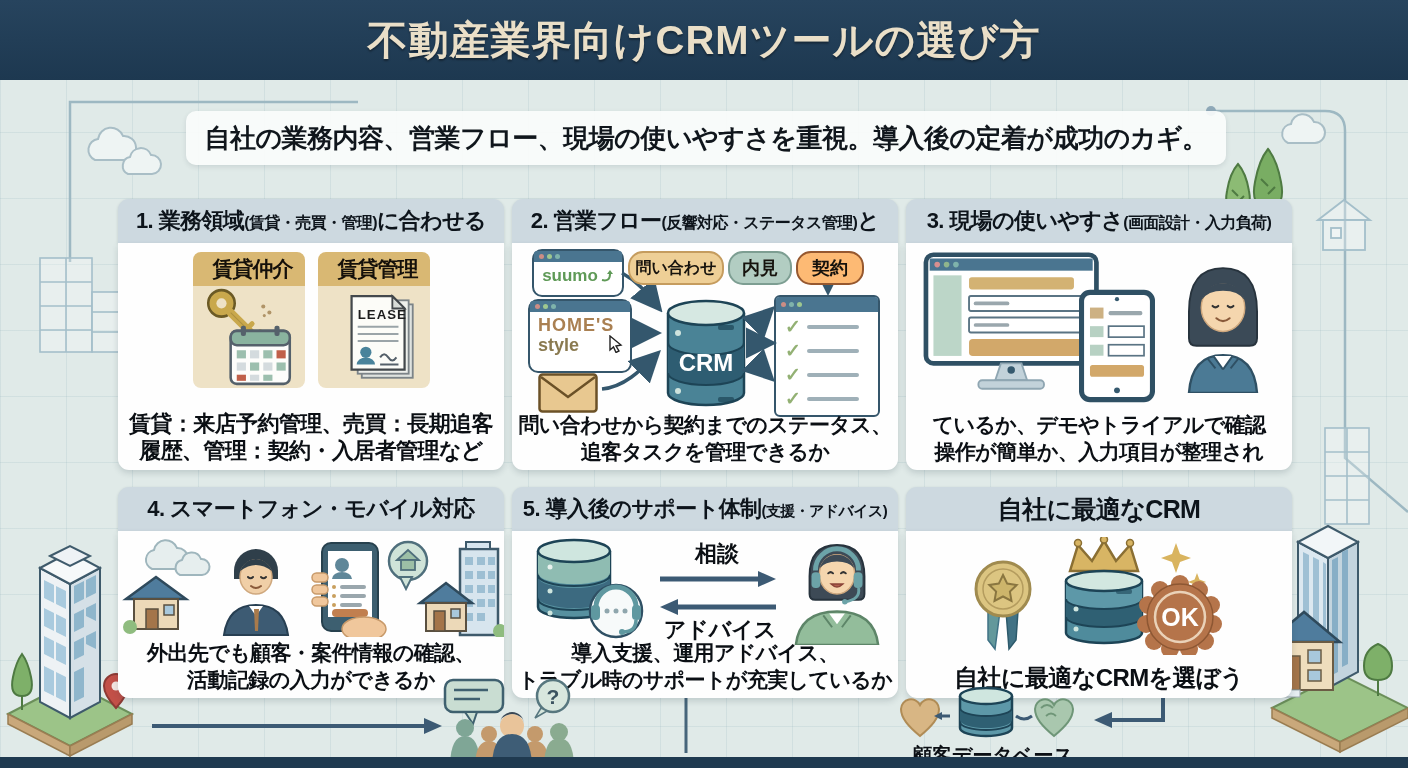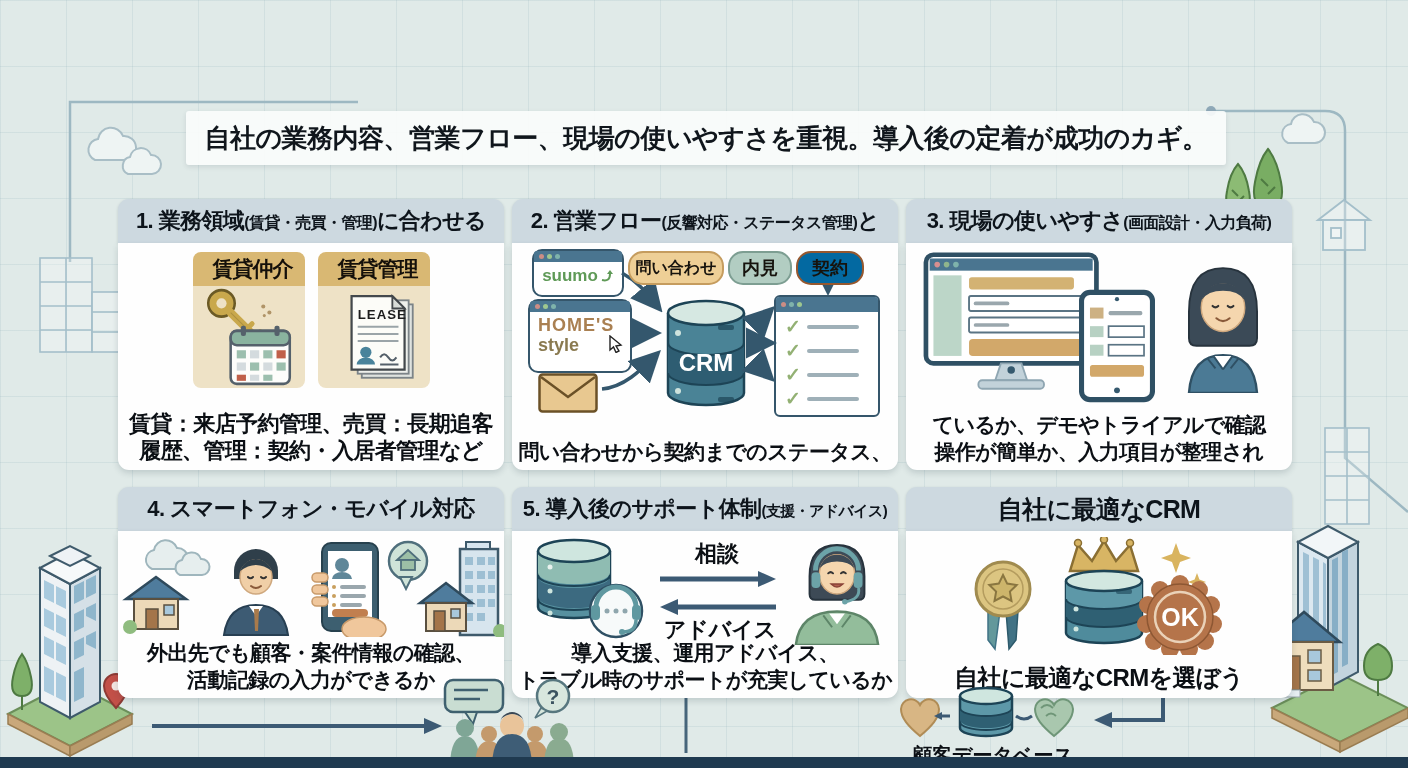--- a/index.html
+++ b/index.html
@@ -14,21 +14,21 @@
   }
   .decor{position:absolute;inset:0;z-index:0;}
   .titlebar{
     position:absolute;top:0;left:0;right:0;height:80px;z-index:3;
     background:linear-gradient(#27445e,#1d3850);
     display:flex;align-items:center;justify-content:center;
   }
   .title{font-size:40px;font-weight:bold;color:#ead face;color:#eadfc8;letter-spacing:1px;text-shadow:0 2px 2px rgba(0,0,0,.35);}
   .subtitle-band{
     position:absolute;left:186px;top:111px;width:1040px;height:54px;z-index:2;
-    background:rgba(250,252,251,.92);border-radius:3px;
+    background:rgba(250,252,251,.92);border-radius:10px;
     display:flex;align-items:center;justify-content:center;
     box-shadow:0 2px 5px rgba(40,60,70,.12);
   }
   .subtitle{font-size:26px;font-weight:bold;color:#10161c;letter-spacing:-0.5px;}
   .panel{position:absolute;width:386px;z-index:2;}
   .ph{
     height:44px;background:#cdd9e0;border-radius:11px 11px 0 0;
     display:flex;align-items:baseline;justify-content:center;
     font-weight:bold;font-size:22px;color:#0d141b;letter-spacing:-0.6px;
     padding-top:0;line-height:44px;white-space:nowrap;
@@ -58,21 +58,21 @@
   .dot{width:5px;height:5px;border-radius:50%;}
   .d-red{background:#cc8d85}.d-grn{background:#9ec78f}.d-tea{background:#7fb3ab}
   .suumo-body{display:flex;align-items:center;justify-content:center;height:28px;gap:2px;}
   .suumo-text{color:#5f9a57;font-weight:bold;font-size:17px;letter-spacing:0;}
   .homes-body{padding:3px 0 0 8px;line-height:20px;position:relative;}
   .homes-1{color:#aa8052;font-weight:bold;font-size:18px;letter-spacing:1px;}
   .homes-2{color:#8a7a50;font-weight:bold;font-size:18px;}
   .pill{position:absolute;height:30px;border-radius:15px;display:flex;align-items:center;justify-content:center;font-weight:bold;color:#16130d;z-index:2;}
   .pill1{left:116px;top:8px;width:92px;background:#eecf96;border:2px solid #c59c5e;font-size:16px;}
   .pill2{left:216px;top:8px;width:60px;background:#b2cdc2;border:2px solid #7d9e92;font-size:18px;}
-  .pill3{left:284px;top:8px;width:64px;background:#0369a1;border:2px solid #96582f;font-size:18px;}
+  .pill3{left:284px;top:8px;width:64px;background:#fdba74;border:2px solid #96582f;font-size:18px;}
   .chk{position:absolute;left:262px;top:52px;width:102px;height:118px;background:#fff;border:2px solid #35566b;border-radius:6px;}
   .chk .w-bar{height:15px;}
   .chk-row{display:flex;align-items:center;gap:6px;margin:6px 0 0 9px;}
   .chk-row .tick{color:#93b174;font-weight:bold;font-size:19px;line-height:18px;}
   .chk-row .ln{width:52px;height:4px;background:#9fb0b8;border-radius:2px;}
   .ov{position:absolute;inset:0;pointer-events:none;}
   .lbl{position:absolute;font-weight:bold;color:#0b0f14;text-align:center;}
   .bottom-strip{position:absolute;left:0;right:0;bottom:0;height:11px;background:#1f3a50;z-index:3;}
   .grp{position:absolute;z-index:2;}
 </style>
@@ -194,20 +194,23 @@
     </g>
 
     <g stroke="#3c5a74" stroke-width="4" fill="none">
       <path d="M152 726 H424"></path>
       <polygon points="424,718 442,726 424,734" fill="#3c5a74" stroke="none"></polygon>
       <path d="M1163 692 V720 H1112"></path>
       <polygon points="1112,712 1094,720 1112,728" fill="#3c5a74" stroke="none"></polygon>
     </g>
   </svg>
 
+  <header class="titlebar">
+    <div class="title">不動産業界向けCRMツールの選び方</div>
+  </header>
 
   <div class="subtitle-band">
     <div class="subtitle">自社の業務内容、営業フロー、現場の使いやすさを重視。導入後の定着が成功のカギ。</div>
   </div>
 
   <section class="panel" style="left:118px;top:199px;">
     <div class="ph">
       <span>1. 業務領域</span>
         <span class="paren">(賃貸・売買・管理)</span>
         <span>に合わせる</span>
@@ -361,20 +364,21 @@
           <path d="M120 90 H 143" marker-end="url(#ah1)"></path>
           <path d="M90 146 C 112 144 128 128 144 112" marker-end="url(#ah1)"></path>
           <path d="M244 78 C 252 74 254 72 258 68" marker-end="url(#ah1)"></path>
           <path d="M244 100 H 258" marker-end="url(#ah1)"></path>
           <path d="M244 124 C 252 128 254 130 258 134" marker-end="url(#ah1)"></path>
           <path d="M316 41 V 46" marker-end="url(#ah1)"></path>
         </g>
       </svg>
       <div class="cap">
         <div>問い合わせから契約までのステータス、</div>
+          <div>追客タスクを管理できるか</div>
       </div>
     </div>
   </section>
 
   <section class="panel" style="left:906px;top:199px;">
     <div class="ph">
       <span>3. 現場の使いやすさ</span>
         <span class="paren">(画面設計・入力負荷)</span>
     </div>
     <div class="pb r1">

